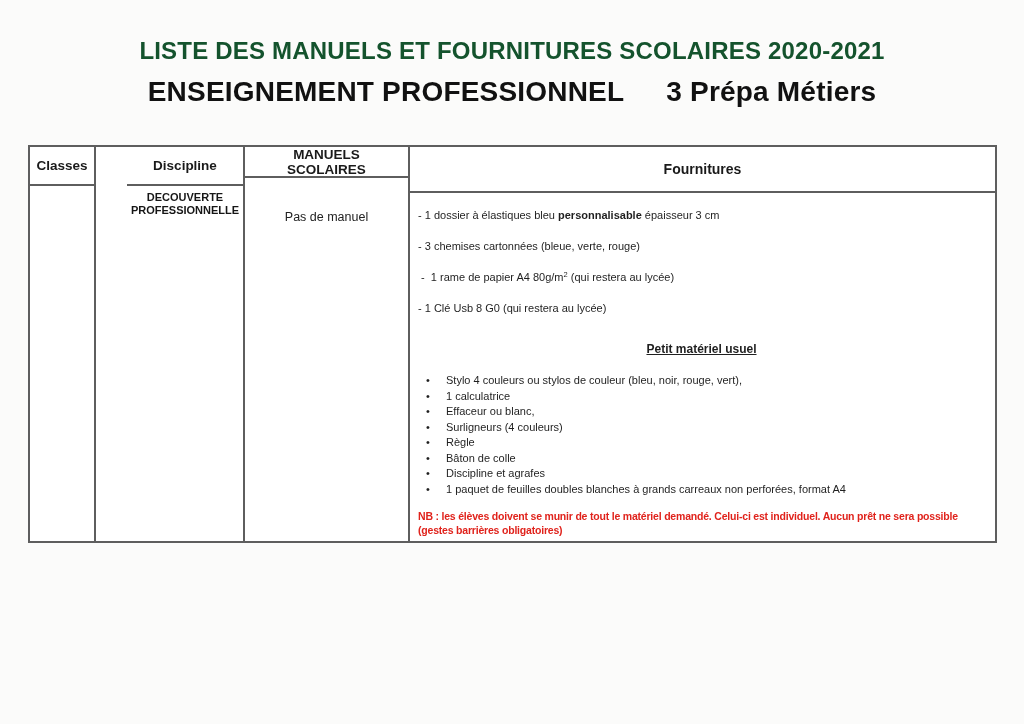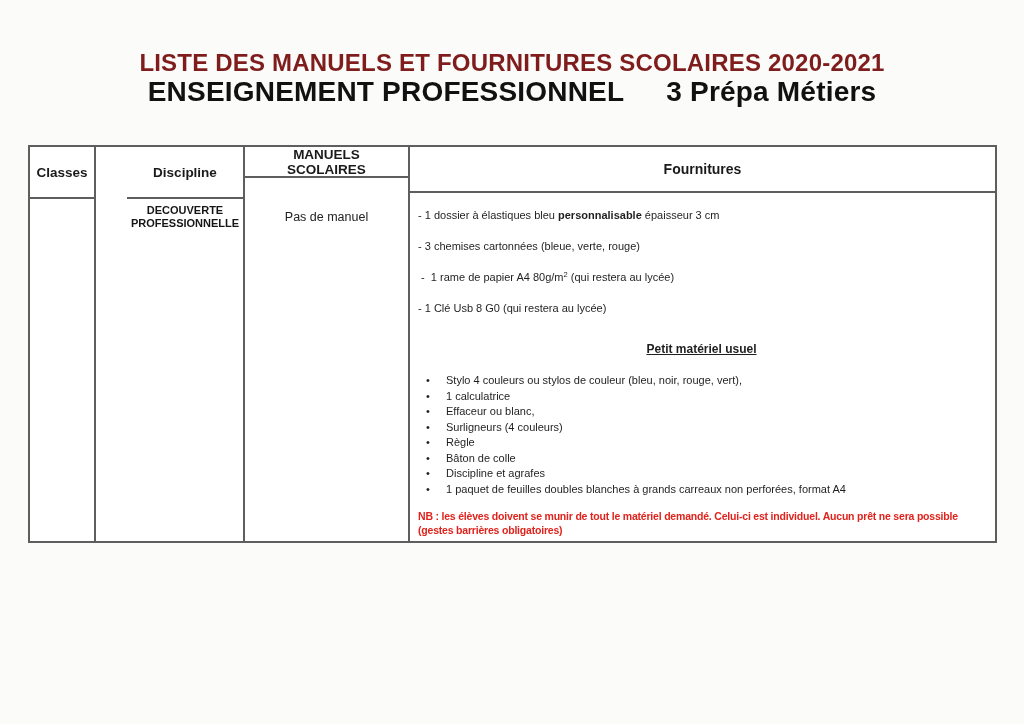--- a/index.html
+++ b/index.html
@@ -8,24 +8,24 @@
     background: #fbfbfa;
     font-family: "Liberation Sans", sans-serif;
     color: #1f1f1f;
     position: relative;
     overflow: hidden;
   }
   .page { position: absolute; inset: 0; }
 
   
   .title-line1 {
-    position: absolute; top: 49px; left: 0; width: 100%;
+    position: absolute; top: 37px; left: 0; width: 100%;
     text-align: center;
     font-size: 24px; font-weight: bold; letter-spacing: 0.2px;
-    color: #7f1d1d;
+    color: #14532d;
   }
   .title-line2 {
     position: absolute; top: 76px; left: 0; width: 100%;
     text-align: center;
     font-size: 28px; font-weight: bold; letter-spacing: 0.2px;
     color: #111;
     white-space: nowrap;
   }
   .title-gap { display: inline-block; width: 42px; }
 
@@ -44,21 +44,21 @@
   .col-manuels    { width: 165px; border-right: 2px solid #5e5e5e; }
   .col-fournitures{ flex: 1; }
 
   .hcell {
     box-sizing: border-box;
     border-bottom: 2px solid #5e5e5e;
     display: flex; align-items: center; justify-content: center;
     font-weight: bold; font-size: 13.5px; color: #1a1a1a;
     text-align: center;
   }
-  .col-classes .hcell, .col-discipline .hcell { height: 52px; }
+  .col-classes .hcell, .col-discipline .hcell { height: 39px; }
   .col-manuels .hcell { height: 31px; flex-direction: column; line-height: 15px; }
   .col-fournitures .hcell { height: 46px; font-size: 14px; }
 
   .bcell { flex: 1; box-sizing: border-box; }
 
   .cell-discipline {
     padding-top: 5px;
     font-size: 11px; font-weight: bold; text-align: center;
     line-height: 13px; color: #161616;
   }

